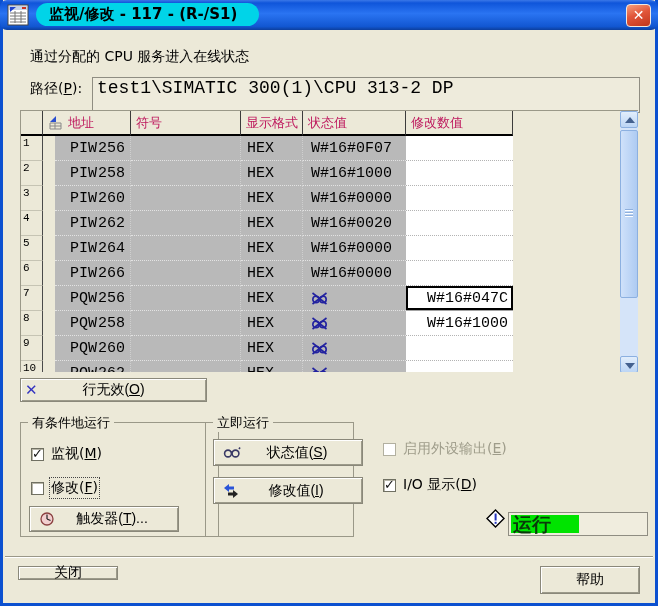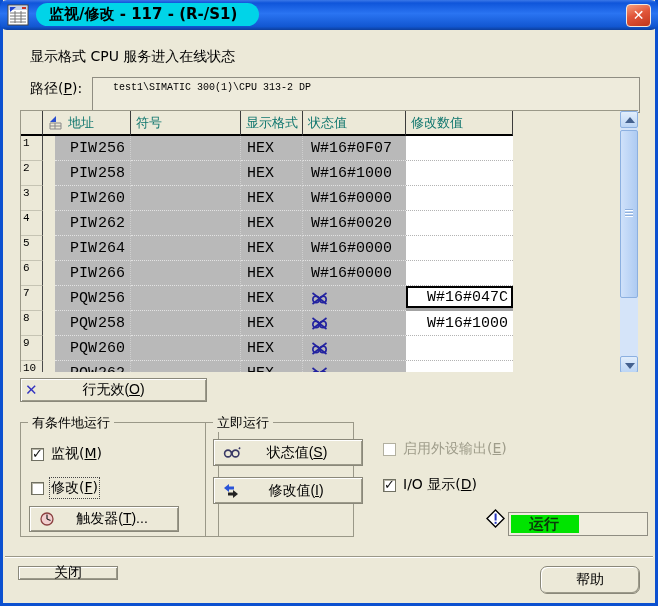--- a/index.html
+++ b/index.html
@@ -14,43 +14,43 @@
   .title-pill{position:absolute;left:36px;top:3px;height:23px;line-height:23px;padding:0 22px 0 13px;
               border-radius:12px;font-size:15px;font-weight:bold;color:#000;white-space:nowrap;}
   .close-btn{position:absolute;right:7px;top:4px;width:25px;height:23px;border:1px solid #f0e8e0;border-radius:4px;
              background:linear-gradient(160deg,#f59f7c 0%,#e1563a 45%,#c2361c 100%);
              color:#fff;font-size:14px;font-weight:bold;text-align:center;line-height:21px;box-sizing:border-box;}
   
   .info-text{position:absolute;left:30px;top:48px;font-size:14px;color:#000;}
   .path-label{position:absolute;left:30px;top:80px;font-size:14px;color:#000;}
   .path-field{position:absolute;left:92px;top:77px;width:548px;height:36px;box-sizing:border-box;
               border:1px solid #8f8d82;background:#EEEBDC;font-family:"Liberation Mono","DejaVu Sans Mono",monospace;
-              font-size:10px;line-height:20px;padding:0 20px;white-space:nowrap;overflow:hidden;}
+              font-size:18px;line-height:20px;padding:0 4px;white-space:nowrap;overflow:hidden;}
   
   .vat-table{position:absolute;left:20px;top:110px;width:618px;height:262px;background:#ECE9D8;
              border-top:1px solid #9a9888;border-left:1px solid #9a9888;box-sizing:border-box;overflow:hidden;}
   .thead{display:grid;grid-template-columns:22px 88px 110px 62px 103px 107px 1fr;height:25px;box-sizing:border-box;}
   .hcell{background:#ECE9D8;border-right:1px solid #3c3c3c;border-bottom:2px solid #000;box-sizing:border-box;
-         font-size:13px;color:#0f766e;display:flex;align-items:center;padding-left:5px;overflow:hidden;white-space:nowrap;}
+         font-size:13px;color:#be185d;display:flex;align-items:center;padding-left:5px;overflow:hidden;white-space:nowrap;}
   .hcell.num{padding-left:0;}
   .hcell.filler{border-right:none;border-bottom:none;background:transparent;}
   .sort-icon{width:15px;height:15px;margin-right:5px;flex:0 0 auto;}
   .tbody{position:absolute;top:25px;left:0;width:492px;height:237px;overflow:hidden;}
   .trow{display:grid;grid-template-columns:22px 88px 110px 62px 103px 107px;height:25px;box-sizing:border-box;}
   .cell{box-sizing:border-box;overflow:hidden;white-space:nowrap;
         font-family:"Liberation Mono","DejaVu Sans Mono",monospace;font-size:15px;color:#000;
         display:flex;align-items:center;}
   .cell.num{background:#ECE9D8;border-right:1px solid #4a4a4a;border-bottom:1px solid #c6c4b4;
             font-size:11px;align-items:flex-start;padding:1px 0 0 2px;}
   .cell.gray{background:#b9b9b9;border-bottom:1px dotted #e3e3e3;border-right:1px dotted #cfcfcf;}
   .cell.addr{justify-content:space-between;padding:0 5px 0 15px;margin-left:12px;}
   .cell.fmt{padding-left:6px;}
   .cell.status{position:relative;justify-content:center;padding-right:6px;border-right:none;}
   .cell.modify{background:#fff;border-bottom:1px dotted #b3b3b3;justify-content:flex-end;padding-right:5px;}
-  .cell.modify.selected{box-shadow:inset 0 0 0 2px #000;border-bottom:3px solid #a3a3a3;}
+  .cell.modify.selected{box-shadow:inset 0 0 0 2px #000;border-bottom:1px solid #a3a3a3;}
   .blocked-icon{position:absolute;left:8px;top:5px;width:17px;height:14px;}
   
   .vscroll{position:absolute;top:0;right:0;width:18px;height:262px;background:#d5e4f9;}
   .sbtn{position:absolute;left:0;width:18px;height:17px;background:linear-gradient(180deg,#e2eefc,#bcd5f5);
         border:1px solid #8cb0e0;border-radius:2px;box-sizing:border-box;}
   .sbtn.up{top:0;} .sbtn.down{bottom:0;}
   .arrow{position:absolute;left:4px;width:0;height:0;border-left:5px solid transparent;border-right:5px solid transparent;}
   .up .arrow{top:5px;border-bottom:6px solid #44618f;}
   .down .arrow{top:6px;border-top:6px solid #44618f;}
   .sthumb{position:absolute;left:0;top:19px;width:18px;height:168px;background:linear-gradient(90deg,#cfe1fa,#aecbf2);
@@ -73,26 +73,26 @@
   .checkbox .checkmark{display:none;position:absolute;left:0px;top:-3px;font-size:13px;font-weight:bold;color:#111;}
   .checkbox.checked .checkmark{display:block;}
   .checkrow.disabled{color:#9e9c8a;}
   .checkrow.disabled .checkbox{border-color:#b2b0a0;box-shadow:none;}
   .focus-dotted{outline:1px dotted #444;outline-offset:1px;}
   .icon-btn{justify-content:flex-start;padding-left:9px;gap:13px;}
   .icon-btn .blabel{flex:1;text-align:center;padding-right:16px;}
   .status-diamond{position:absolute;left:486px;top:509px;width:19px;height:19px;}
   .cpu-status-field{position:absolute;left:508px;top:512px;width:140px;height:24px;box-sizing:border-box;
                     border:1px solid #8f8d82;background:#F0EDDE;display:flex;align-items:center;padding:2px;}
-  .cpu-status-green{display:inline-block;width:68px;height:18px;line-height:18px;font-size:15px;font-weight:bold;
-                    color:#0a3a0a;padding-left:18px;box-sizing:border-box;}
+  .cpu-status-green{display:inline-block;width:68px;height:18px;line-height:18px;font-size:19px;font-weight:bold;
+                    color:#0a3a0a;padding-left:2px;box-sizing:border-box;}
   .footer-sep{position:absolute;left:5px;top:556px;width:648px;height:2px;
               border-top:1px solid #9a9888;border-bottom:1px solid #fff;box-sizing:border-box;}
   .close-dialog-btn{position:absolute;left:18px;top:566px;width:100px;height:14px;}
-  .help-btn{position:absolute;left:540px;top:566px;width:100px;height:28px;border-radius:7px;}
+  .help-btn{position:absolute;left:540px;top:566px;width:100px;height:28px;}
 </style>
 </head>
 <body>
 
 <div class="window">
 
   <div class="titlebar">
     <svg class="app-icon" viewBox="0 0 22 22">
       <rect x="1" y="1" width="20" height="20" fill="#fff" stroke="#444"></rect>
       <rect x="2" y="2" width="18" height="4" fill="#c8d4e8"></rect>
@@ -104,21 +104,21 @@
         <line x1="3" y1="15" x2="19" y2="15"></line>
           <line x1="3" y1="18" x2="19" y2="18"></line>
         <line x1="8" y1="7" x2="8" y2="19"></line>
           <line x1="14" y1="7" x2="14" y2="19"></line>
       </g>
     </svg>
     <span class="title-pill" style="background: rgb(0, 212, 232);">监视/修改 - 117 - (R-/S1)</span>
     <span class="close-btn">✕</span>
   </div>
 
-  <div class="info-text">显示格式 CPU 服务进入在线状态</div>
+  <div class="info-text">通过分配的 CPU 服务进入在线状态</div>
   <div class="path-label">路径(<u>P</u>):</div>
   <div class="path-field">test1\SIMATIC 300(1)\CPU 313-2 DP</div>
 
   <div class="vat-table">
     <div class="thead">
       <div class="hcell num"></div>
       <div class="hcell">
         <svg class="sort-icon" viewBox="0 0 15 15">
           <g stroke="#888" stroke-width="1">
               <line x1="2" y1="8" x2="13" y2="8"></line>

